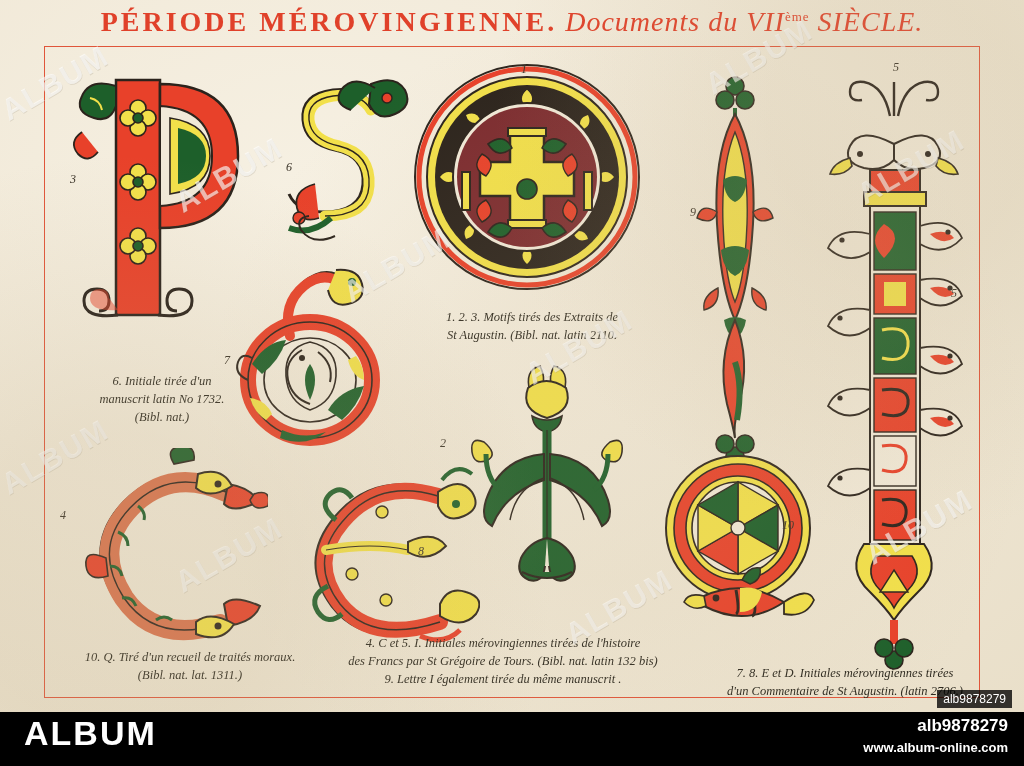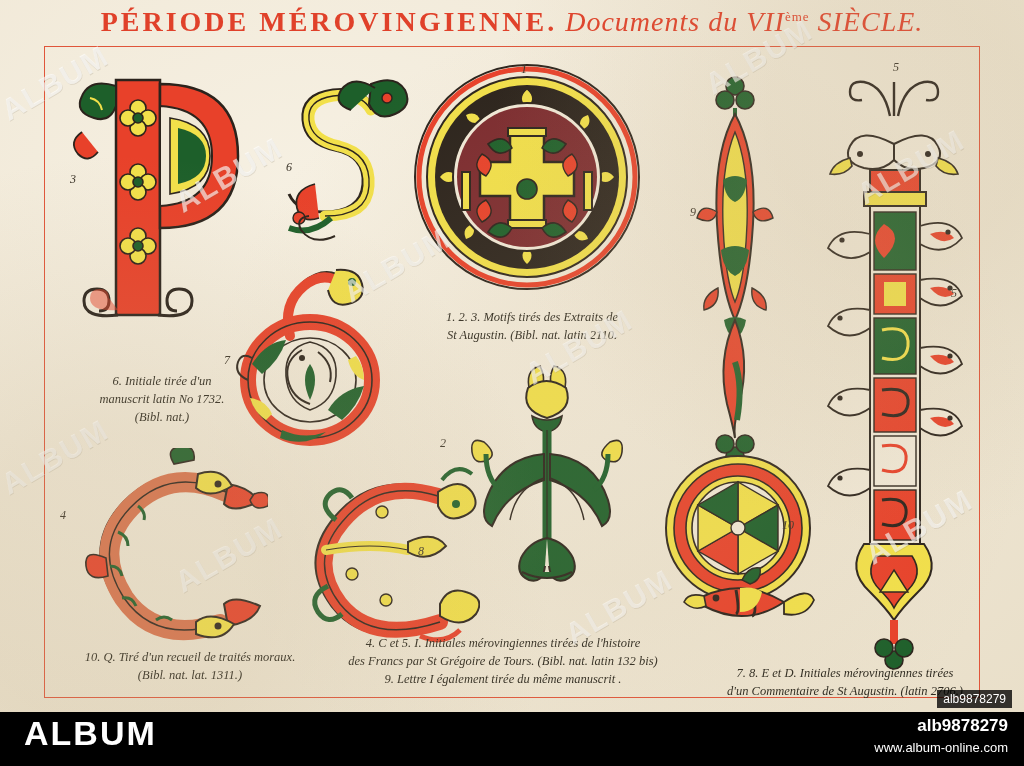--- a/index.html
+++ b/index.html
@@ -60,21 +60,21 @@
     position:absolute;left:24px;top:714px;color:#fff;
     font-family:"Liberation Sans", sans-serif;font-weight:700;
     font-size:34px;letter-spacing:2px;
   }
   .footer-id{
     position:absolute;right:16px;top:716px;color:#fff;
     font-family:"Liberation Sans", sans-serif;font-size:17px;font-weight:700;
   }
   .footer-url{
     position:absolute;right:16px;top:740px;color:#fff;
-    font-family:"Liberation Sans", sans-serif;font-size:13px;
+    font-family:"Liberation Sans", sans-serif;font-size:13px;font-weight:bold;
   }
   .idtag{
     position:absolute;right:12px;top:690px;
     background:rgba(0,0,0,.78);color:#fff;font-size:12px;padding:2px 6px;
     font-family:"Liberation Sans", sans-serif;
   }
 </style>
 </head>
 <body>
 

